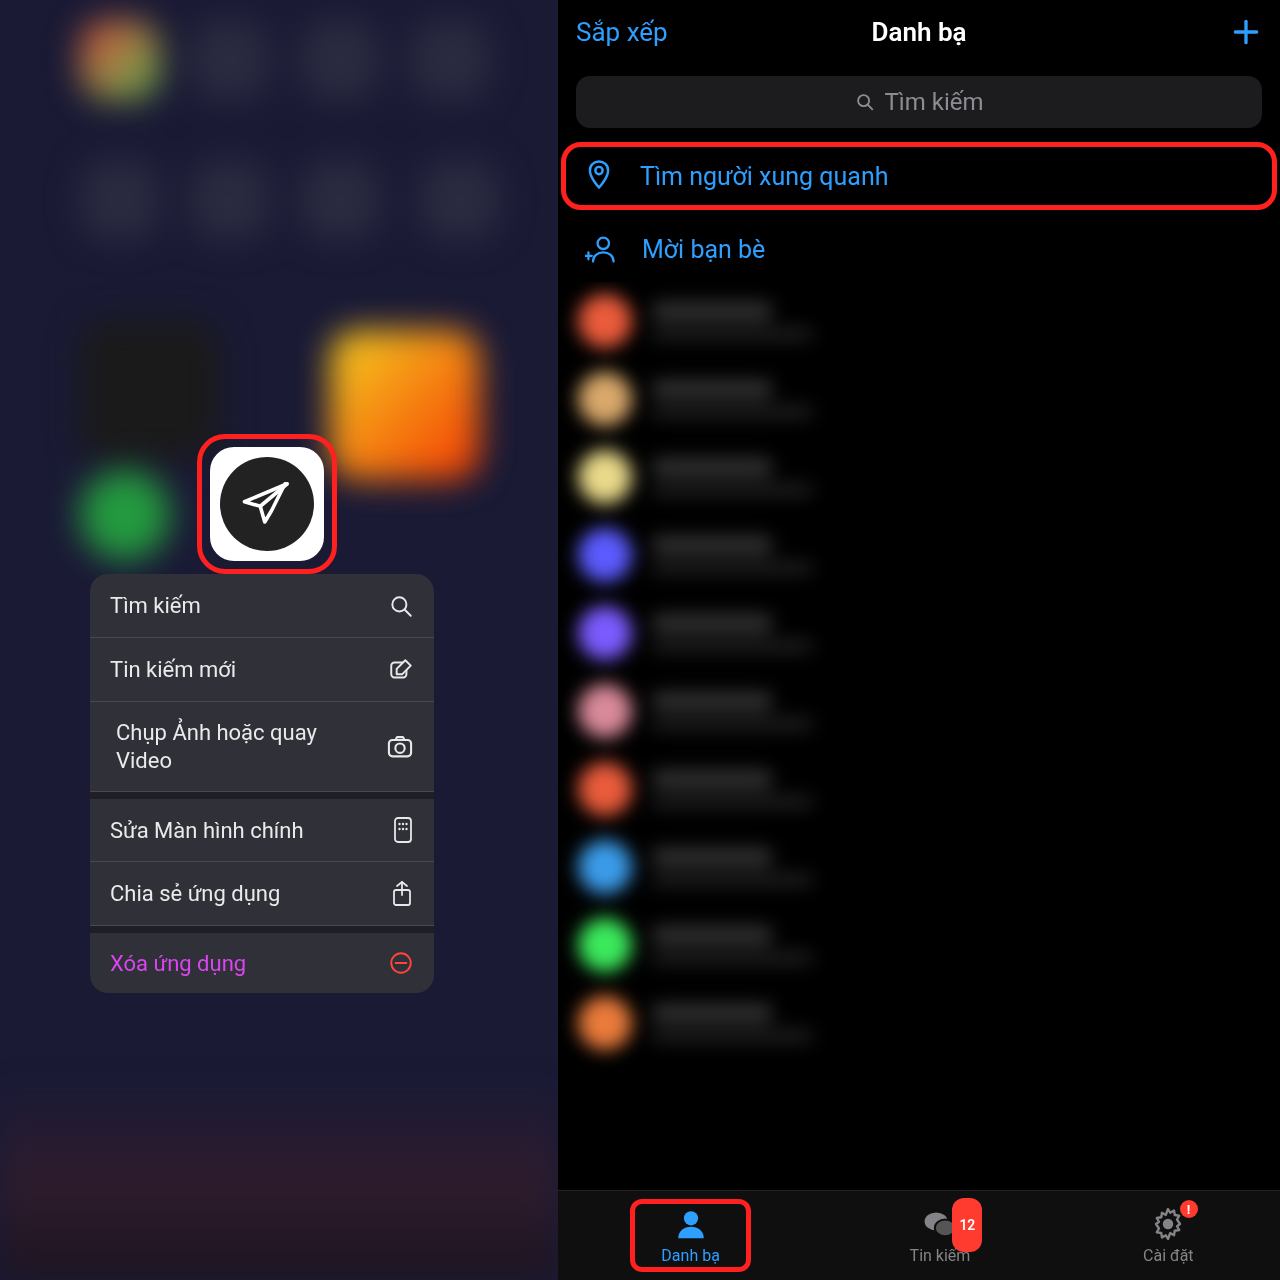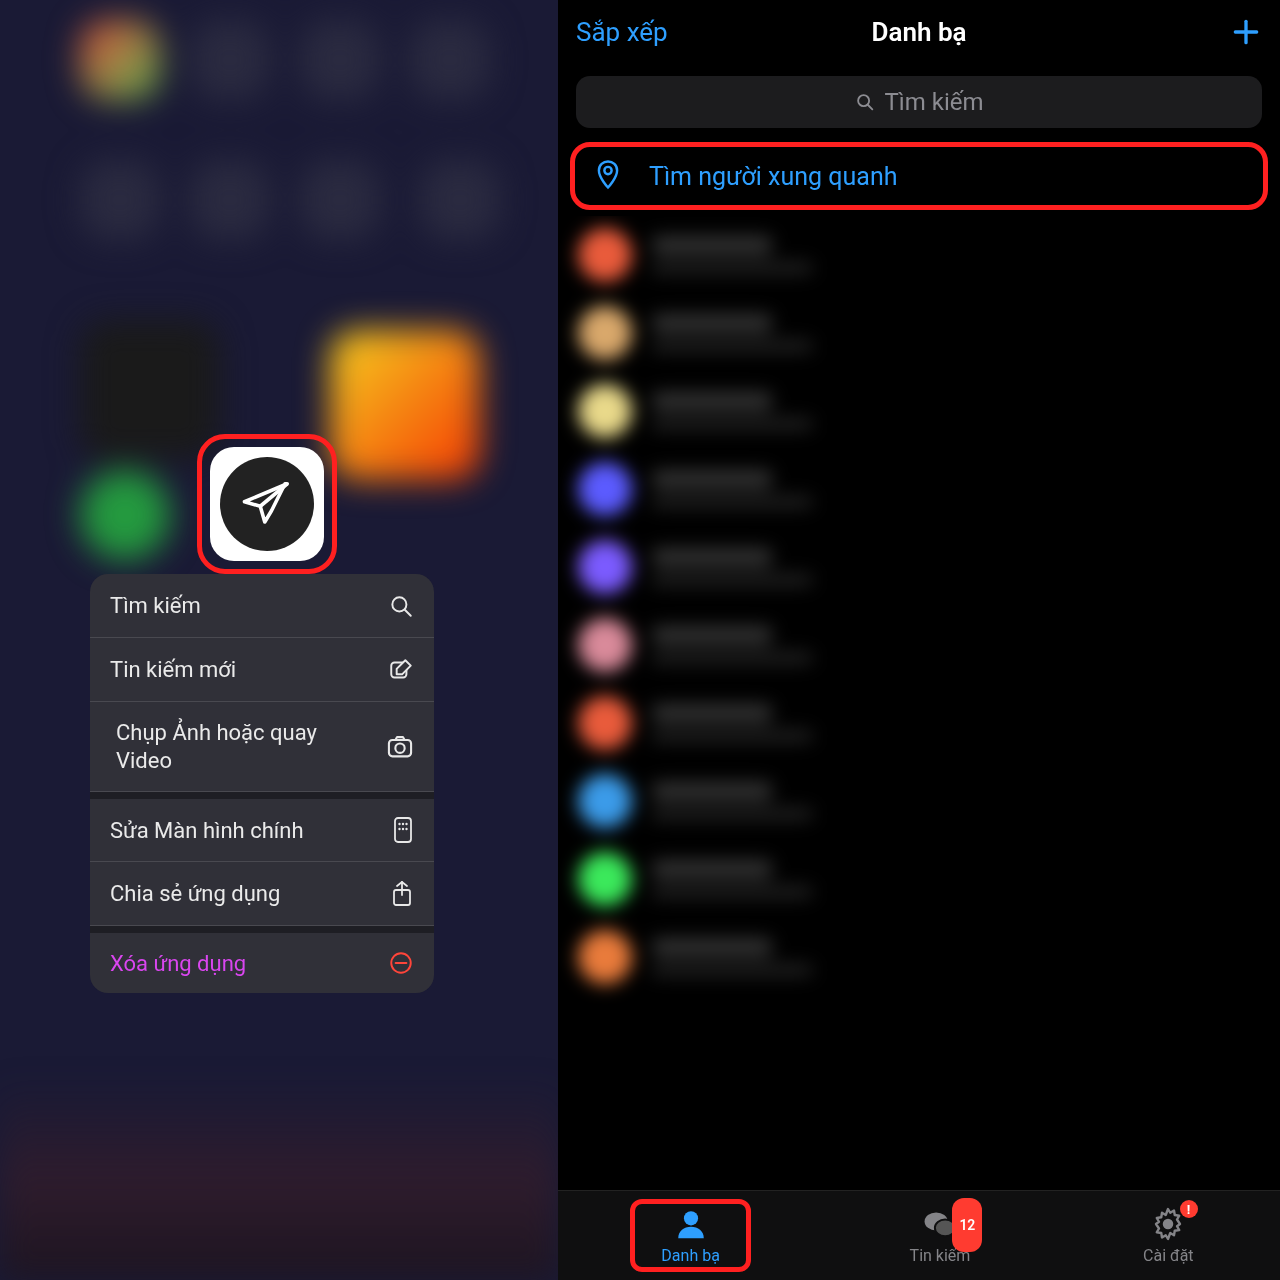--- a/index.html
+++ b/index.html
@@ -37,21 +37,21 @@
   
   .right-pane { flex: 1; height: 100%; background: #000; display: flex; flex-direction: column; position: relative; }
   .header { height: 64px; display: flex; align-items: center; justify-content: space-between; padding: 0 18px; }
   .header-left { color: #2e9fff; font-size: 26px; font-weight: 400; }
   .header-title { position: absolute; left: 50%; transform: translateX(-50%); color: #fff; font-size: 26px; font-weight: 600; }
   .header-right { color: #2e9fff; }
   
   .search-bar { margin: 12px 18px 8px; height: 52px; background: #1c1c1e; border-radius: 14px; display: flex; align-items: center; justify-content: center; gap: 8px; color: #8c8c92; font-size: 24px; }
   
   .action-row { display: flex; align-items: center; gap: 24px; padding: 16px 26px; }
-  .action-row.highlighted { margin: 6px 12px; border: 5px solid #ff2020; border-radius: 20px; padding: 12px 16px; text-align: center; }
+  .action-row.highlighted { margin: 6px 3px; border: 5px solid #ff2020; border-radius: 20px; padding: 12px 16px; text-align: center; }
   .action-icon { width: 34px; height: 34px; display: flex; align-items: center; justify-content: center; }
   .action-label { font-size: 25px; color: #2e9fff; }
   
   .contacts-list { flex: 1; overflow: hidden; position: relative; }
   .contacts-blur { filter: blur(9px); }
   .contact-row { display: flex; align-items: center; gap: 20px; padding: 8px 20px; height: 78px; }
   .contact-avatar { width: 54px; height: 54px; border-radius: 50%; flex-shrink: 0; }
   .contact-text { display: flex; flex-direction: column; gap: 2px; }
   .contact-name-blurred { width: 120px; height: 18px; background: #333; border-radius: 6px; }
   .contact-sub-blurred { width: 160px; height: 12px; background: #222; border-radius: 4px; margin-top: 6px; }
@@ -184,20 +184,31 @@
   <div class="action-row highlighted">
     <span class="action-icon">
       <svg width="30" height="34" viewBox="0 0 24 28" fill="none">
           <path d="M12 2C8 2 4.5 5 4.5 9.5c0 6 7.5 14 7.5 14s7.5-8 7.5-14C19.5 5 16 2 12 2z" stroke="#2e9fff" stroke-width="2"></path>
           <circle cx="12" cy="9.5" r="3" stroke="#2e9fff" stroke-width="2"></circle>
         </svg>
     </span>
     <span class="action-label">Tìm người xung quanh</span>
   </div>
 
+  <div class="action-row">
+    <span class="action-icon">
+      <svg width="32" height="30" viewBox="0 0 28 26" fill="none">
+          <circle cx="16" cy="8" r="5" stroke="#2e9fff" stroke-width="2"></circle>
+          <path d="M7 24c0-5 4-8 9-8s9 3 9 8" stroke="#2e9fff" stroke-width="2" stroke-linecap="round"></path>
+          <line x1="3" y1="16" x2="3" y2="22" stroke="#2e9fff" stroke-width="2" stroke-linecap="round"></line>
+          <line x1="0" y1="19" x2="6" y2="19" stroke="#2e9fff" stroke-width="2" stroke-linecap="round"></line>
+        </svg>
+    </span>
+    <span class="action-label">Mời bạn bè</span>
+  </div>
 
   <div class="contacts-list">
     <div class="contacts-blur" id="contacts-blur">
         <div class="contact-row">
           <div class="contact-avatar" style="background:#e95b3b"></div>
     <div class="contact-text">
             <div class="contact-name-blurred"></div>
             <div class="contact-sub-blurred"></div>
           </div>
         </div>

